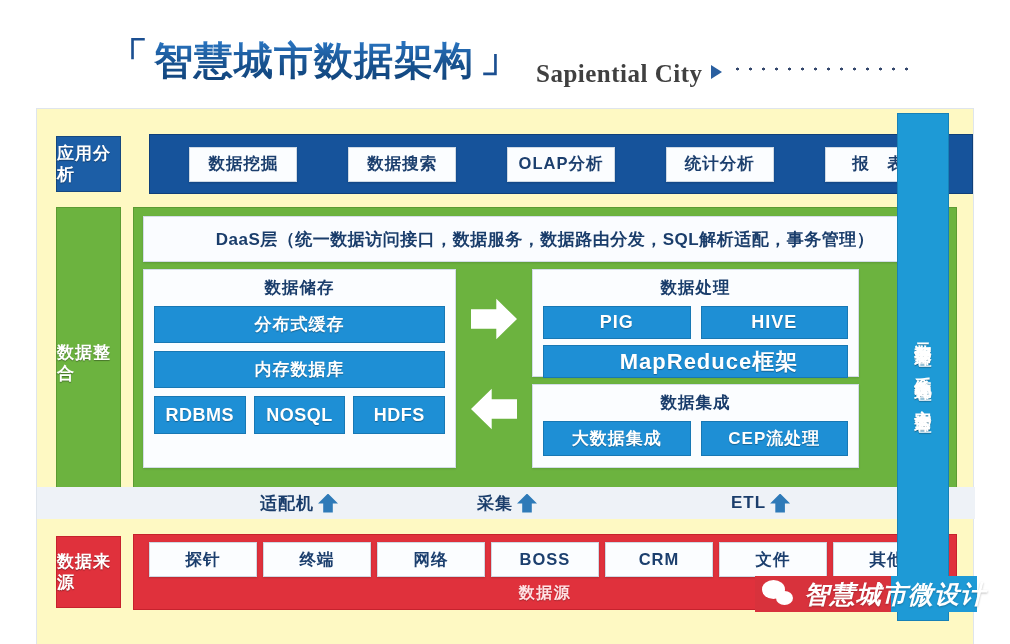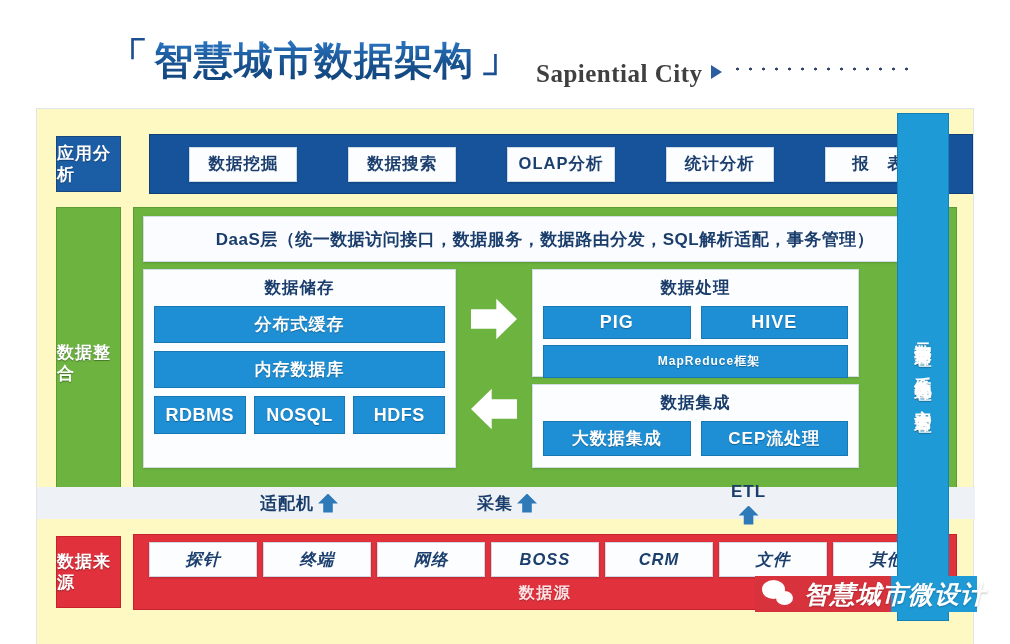--- a/index.html
+++ b/index.html
@@ -149,21 +149,21 @@
     display: flex; align-items: center; justify-content: center;
     text-shadow: 0 1px 1px rgba(0,0,0,.3);
     font-size: 17px; letter-spacing: 1px;
   }
   .store-wide { height: 37px; margin-bottom: 8px; }
   .store-row { display: flex; gap: 8px; height: 38px; }
   .store-row .bar-blue { flex: 1; font-size: 18px; letter-spacing: .5px; }
 
   .proc-row { display: flex; gap: 10px; height: 33px; margin-bottom: 6px; }
   .proc-row .bar-blue { flex: 1; font-size: 18px; letter-spacing: 1px; }
-  .proc-wide { height: 33px; font-size: 12px; padding-left: 27px; }
+  .proc-wide { height: 33px; font-size: 22px; padding-left: 27px; }
   .intg-row { display: flex; gap: 10px; height: 35px; }
   .intg-row .bar-blue { flex: 1; font-size: 17px; }
 
   .arrow-r, .arrow-l {
     position: absolute; left: 50%; transform: translateX(-50%);
     width: 46px; height: 44px; background: #ffffff;
     filter: drop-shadow(0 1px 2px rgba(0,0,0,.25));
   }
   .arrow-r {
     top: 28px;
@@ -199,21 +199,21 @@
     font-size: 17px; line-height: 1.25; letter-spacing: 1px;
   }
   .red-box {
     position: absolute; left: 96px; top: 4px;
     width: 824px; height: 76px;
     background: #e0313c; border: 1px solid #c6222d;
     padding-top: 7px;
   }
   .red-chips {
     display: flex; align-items: flex-end;
-    justify-content: space-around; padding: 0 12px; font-style: italic;
+    justify-content: space-around; padding: 0 12px;
   }
   .red-label {
     text-align: center; color: #ffe2e4;
     font-weight: bold; font-size: 16px;
     letter-spacing: 1.5px; margin-top: 6px;
     text-shadow: 0 1px 1px rgba(0,0,0,.25);
   }
 
   
   .right-bar {
@@ -330,21 +330,21 @@
 
     <div class="green-foot">
       <div class="foot-item" style="left:223px;">
         <span>适配机</span>
         <span class="up-arrow"></span>
       </div>
       <div class="foot-item" style="left:440px;">
         <span>采集</span>
         <span class="up-arrow"></span>
       </div>
-      <div class="foot-item" style="left:694px;flex-direction:column;">
+      <div class="foot-item" style="left:694px;">
         <span>ETL</span>
         <span class="up-arrow"></span>
       </div>
     </div>
   </div>
 
   <div class="row-red">
     <div class="side-tag tag-src">数据来源</div>
     <div class="red-box">
       <div class="red-chips">

